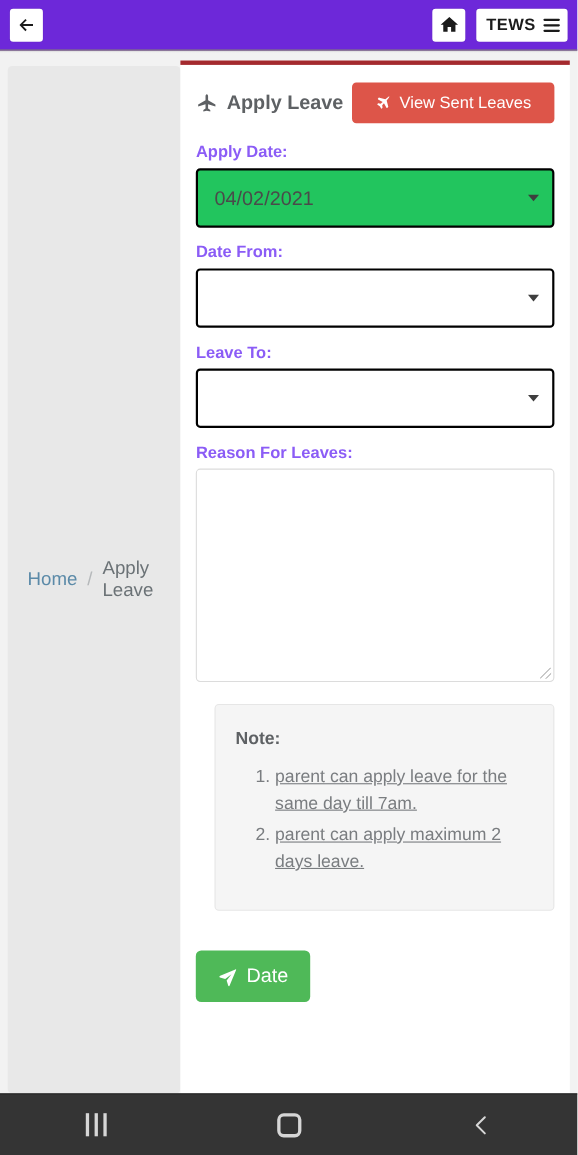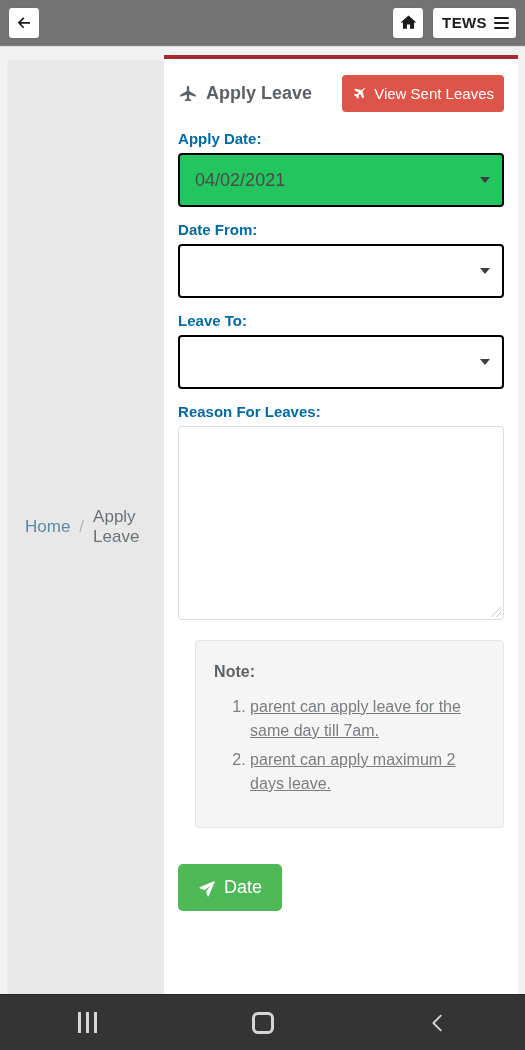--- a/index.html
+++ b/index.html
@@ -18,21 +18,21 @@
     height: 1050px;
     background: #f2f2f2;
     display: flex;
     flex-direction: column;
   }
 
   
   .topbar {
     height: 46px;
     flex: 0 0 46px;
-    background: #737373;
+    background: #6d28d9;
     display: flex;
     align-items: center;
     padding: 0 9px;
     border-bottom: 1px solid #9a8f8b;
     position: relative;
   }
   .topbar::after {
     content: "";
     position: absolute;
     left: 0; right: 0; bottom: -3px;
@@ -124,32 +124,32 @@
   }
   .card-title svg { display: block; }
 
   .btn-sent {
     background: #dd5549;
     color: #ffffff;
     border: none;
     border-radius: 4px;
     font-size: 15px;
     font-family: "Liberation Sans", sans-serif;
-    padding: 10px 10px;
+    padding: 10px 21px;
     display: flex;
     align-items: center;
     gap: 7px;
     cursor: pointer;
   }
   .btn-sent svg { display: block; }
 
   .field-label {
     font-size: 15px;
     font-weight: bold;
-    color: #0369a1;
+    color: #8b5cf6;
     margin-bottom: 6px;
   }
 
   .select-box {
     position: relative;
     border: 2px solid #000000;
     border-radius: 4px;
     height: 54px;
     background: #ffffff;
     display: flex;

